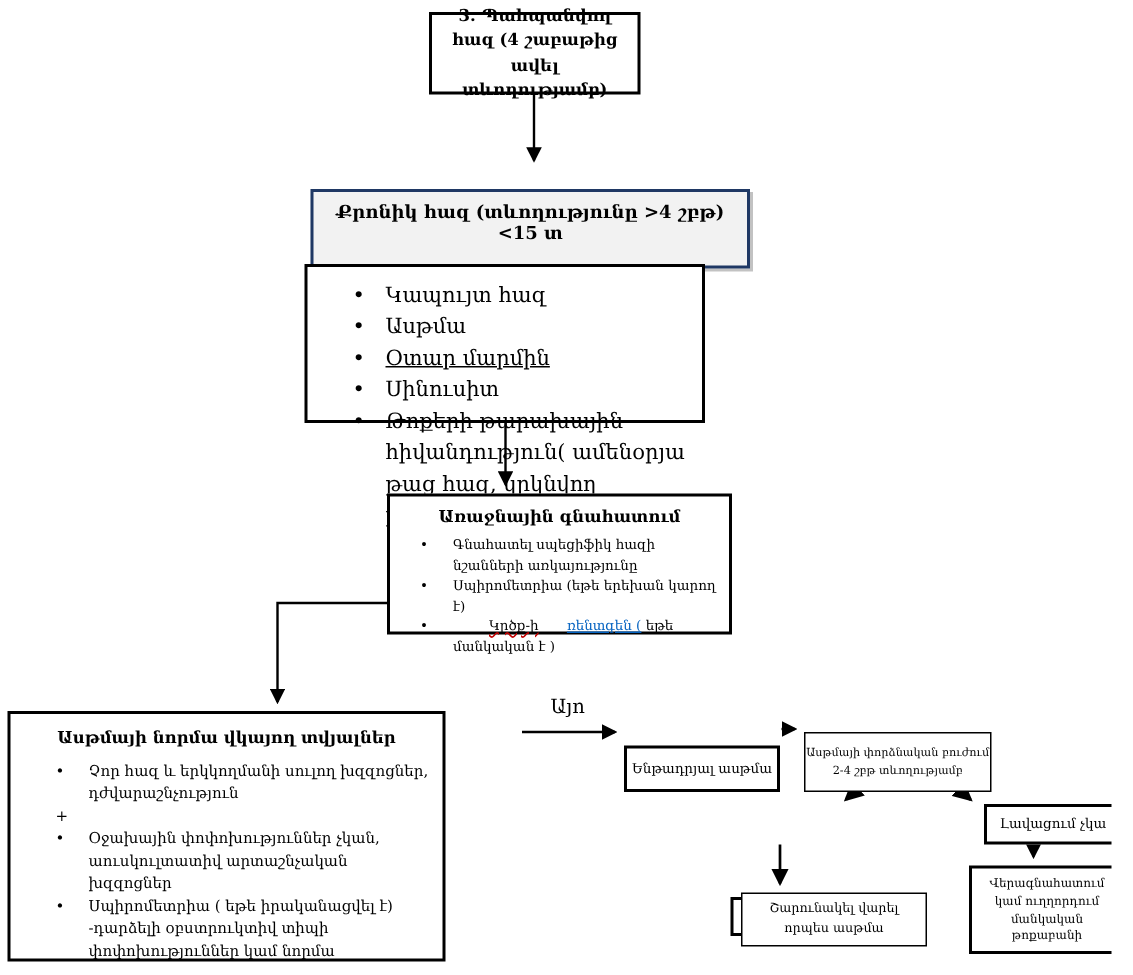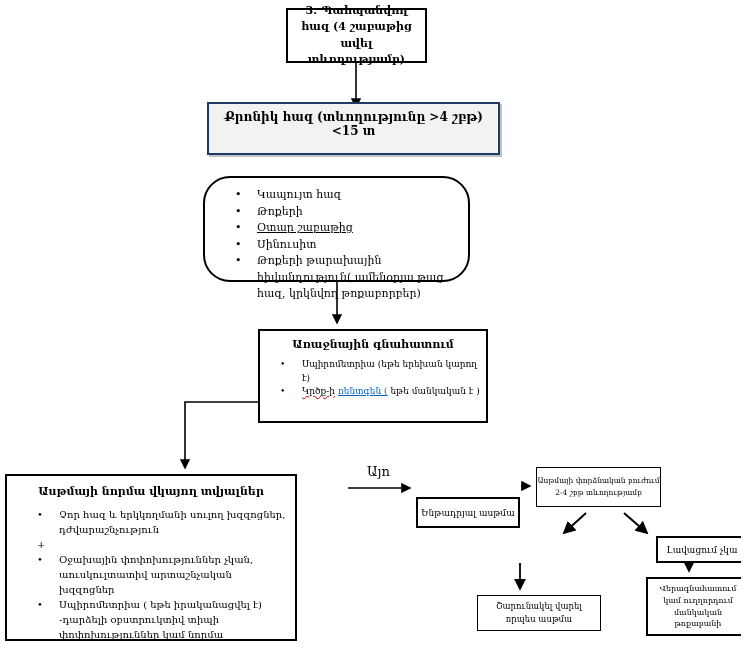--- a/index.html
+++ b/index.html
@@ -7,49 +7,49 @@
     position:relative;width:693px;height:650px;background:#ffffff;overflow:hidden;
     font-family:"DejaVu Serif","DejaVu Sans",serif;color:#000;padding-left:48px;
   }
   .box{position:absolute;background:#fff;border:2px solid #000;box-sizing:border-box;}
   .center{display:flex;align-items:center;justify-content:center;text-align:center;}
   .connectors{position:absolute;left:0;top:0;pointer-events:none;}
 
   
   .box-a{left:286px;top:8px;width:141px;height:55px;font-weight:bold;font-size:11px;line-height:1.5;padding:3px 4px;}
   
-  .box-b{left:207px;top:102px;width:293px;height:53px;border:2px solid #1f3864;background:#f2f2f2;
+  .box-b{left:207px;top:126px;width:293px;height:53px;border:2px solid #1f3864;background:#f2f2f2;
          box-shadow:2px 2px 0 rgba(120,120,120,.45);font-weight:bold;font-size:12px;text-align:center;padding-top:6px;}
   
-  .box-c{left:203px;top:176px;width:267px;height:106px;font-size:11px;border-radius:27px;}
+  .box-c{left:203px;top:176px;width:267px;height:106px;font-size:14px;}
   .box-c ul{margin:9px 0 0 0;padding:0 6px 0 30px;}
   
   .box-d{left:258px;top:329px;width:230px;height:94px;font-size:9px;}
   .box-d .ttl{font-weight:bold;font-size:11px;text-align:center;margin-top:7px;}
   .box-d ul{margin:7px 0 0 0;padding:0 4px 0 20px;}
   
   .box-e{left:5px;top:474px;width:292px;height:167px;font-size:10px;}
   .box-e .ttl{font-weight:bold;font-size:11px;text-align:center;margin-top:9px;}
   .box-e ul{margin:9px 0 0 4px;padding:0 6px 0 26px;}
 
   ul{list-style:none;}
   li{position:relative;padding-left:22px;line-height:1.5;}
   li::before{content:"\2022";position:absolute;left:0;top:0;}
   li.plus::before{content:"";}
   li.plus{padding-left:0;}
   .u{text-decoration:underline;}
-  .squiggle{text-decoration:underline wavy #c00000;text-decoration-thickness:1px;}
-  .link{color:#0563c1;text-decoration:underline;}
+  .squiggle{text-decoration:underline wavy #c00000;text-decoration-thickness:1px;margin-left:24px;}
+  .link{color:#0563c1;text-decoration:underline;margin-left:16px;}
 
   .yes-label{position:absolute;left:367px;top:464px;font-size:13px;}
   .box-f{left:416px;top:469px;width:104px;height:31px;font-size:9px;margin-top:28px;}
-  .box-g{left:536px;top:467px;width:125px;height:40px;border-width:1.5px;font-size:7.5px;line-height:1.6;}
+  .box-g{left:536px;top:488px;width:125px;height:40px;border-width:1.5px;font-size:7.5px;line-height:1.6;}
   .box-h{left:487px;top:560px;width:66px;height:26px;font-size:9px;margin-top:38px;}
   .box-i{left:656px;top:536px;width:92px;height:27px;font-size:9px;}
-  .box-j{left:477px;top:595px;width:124px;height:36px;border-width:1.5px;font-size:8.5px;line-height:1.5;text-align:center;}
+  .box-j{left:494px;top:595px;width:124px;height:36px;border-width:1.5px;font-size:8.5px;line-height:1.5;text-align:center;}
   .box-k{left:646px;top:577px;width:104px;height:59px;font-size:8px;line-height:1.45;}
 </style>
 </head>
 <body>
 
 <div class="canvas">
 
   <svg class="connectors" width="755" height="650" viewBox="0 0 755 650">
     <defs>
       <marker id="arr" viewBox="0 0 10 10" refX="8.5" refY="5" markerWidth="6.5" markerHeight="6.5" orient="auto-start-reverse">
@@ -71,30 +71,31 @@
     <span>3. Պահպանվող հազ (4 շաբաթից ավել տևողությամբ)</span>
   </div>
 
   <div class="box box-b">
     <span>Քրոնիկ հազ (տևողությունը &gt;4 շբթ) &lt;15 տ</span>
   </div>
 
   <div class="box box-c">
     <ul>
       <li>Կապույտ հազ</li>
-      <li>Թոքերի</li>
-      <li class="u">Օտար շաբաթից</li>
+      <li>Ասթմա</li>
+      <li class="u">Օտար մարմին</li>
       <li>Սինուսիտ</li>
       <li>Թոքերի թարախային հիվանդություն( ամենօրյա թաց հազ, կրկնվող թոքաբորբեր)</li>
     </ul>
   </div>
 
   <div class="box box-d">
     <div class="ttl">Առաջնային գնահատում</div>
     <ul>
+      <li>Գնահատել սպեցիֆիկ հազի նշանների առկայությունը</li>
       <li>Սպիրոմետրիա (եթե երեխան կարող է)</li>
       <li><span class="squiggle">Կրծք-ի</span> <span class="link">ռենտգեն (</span><span> եթե մանկական է )</span></li>
     </ul>
   </div>
 
   <div class="box box-e">
     <div class="ttl">Ասթմայի նորմա վկայող տվյալներ</div>
     <ul>
       <li>Չոր հազ և երկկողմանի սուլող խզզոցներ, դժվարաշնչություն</li>
       <li class="plus">+</li>

